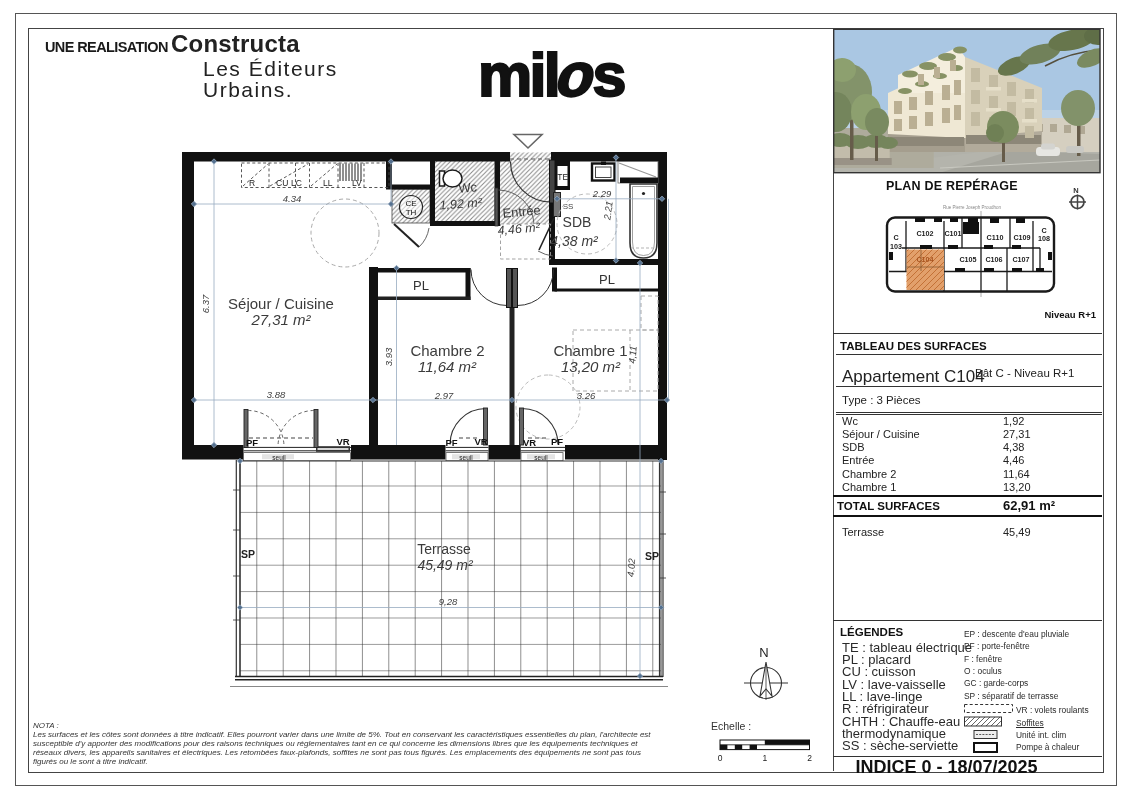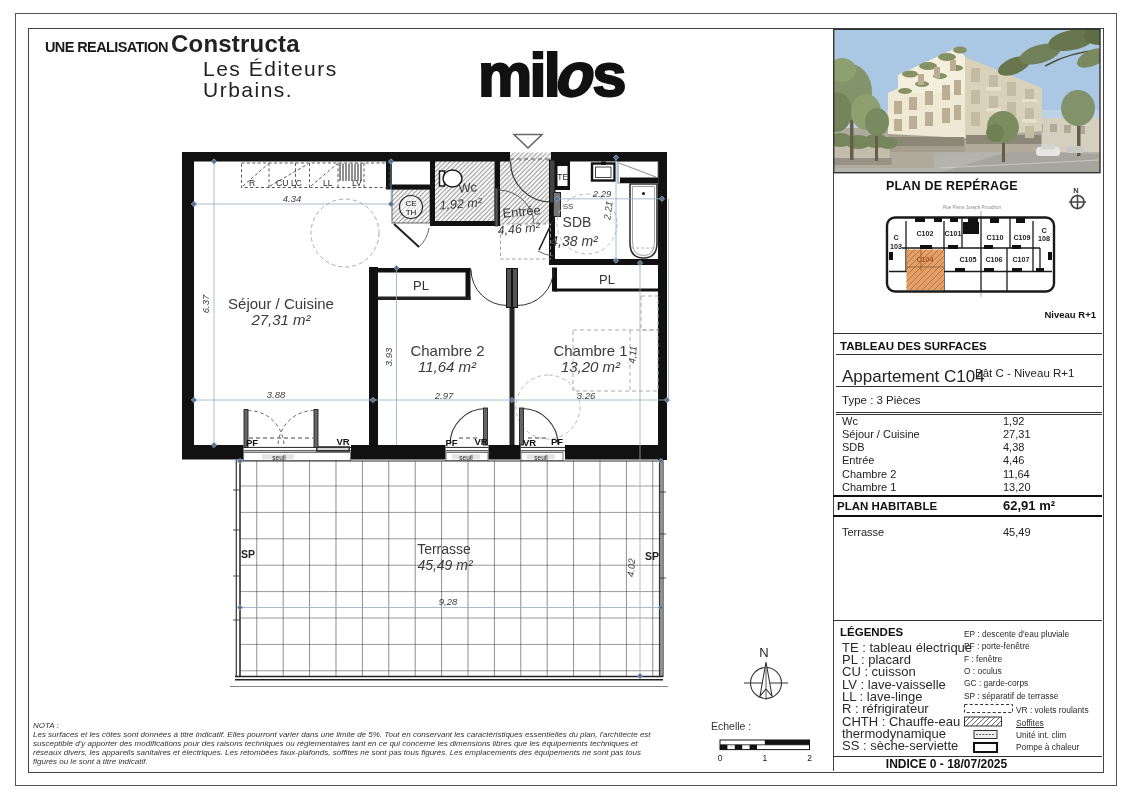--- a/index.html
+++ b/index.html
@@ -588,21 +588,21 @@
 
 <div class="abs" style="left:842px;top:366.5px;font-size:17px;color:#222;">Appartement C104</div>
 <div class="abs" style="left:975px;top:366.5px;font-size:11.5px;color:#222;">Bât C - Niveau R+1</div>
 
 <div class="abs" style="left:842px;top:393.5px;font-size:11.5px;color:#222;">Type : 3 Pièces</div>
 
 <div class="abs" style="left:842px;top:414.5px;font-size:11px;color:#222;line-height:13.25px;">Wc<br>Séjour / Cuisine<br>SDB<br>Entrée<br>Chambre 2<br>Chambre 1</div>
 
 <div class="abs" style="left:1003px;top:414.5px;font-size:11px;color:#222;line-height:13.25px;">1,92<br>27,31<br>4,38<br>4,46<br>11,64<br>13,20</div>
 
-<div class="abs" style="left:837px;top:499.5px;font-size:11.5px;font-weight:bold;color:#111;">PLAN HABITABLE</div>
+<div class="abs" style="left:837px;top:499.5px;font-size:11.5px;font-weight:bold;color:#111;">TOTAL SURFACES</div>
 <div class="abs" style="left:1003px;top:498px;font-size:13px;font-weight:bold;color:#111;">62,91 m²</div>
 
 <div class="abs" style="left:842px;top:526px;font-size:11px;color:#222;">Terrasse</div>
 <div class="abs" style="left:1003px;top:526px;font-size:11px;color:#222;">45,49</div>
 
 <div class="abs" style="left:833px;top:619.5px;width:269px;height:1px;background:#333;"></div>
 <div class="abs" style="left:840px;top:625.5px;font-size:11.5px;font-weight:bold;color:#111;">LÉGENDES</div>
 
 <div class="abs" style="left:842px;top:641.5px;font-size:13px;color:#2a2a2a;line-height:12.35px;">TE : tableau électrique<br>PL : placard<br>CU : cuisson<br>LV : lave-vaisselle<br>LL : lave-linge<br>R : réfrigirateur<br>CHTH : Chauffe-eau<br>thermodynamique<br>SS : sèche-serviette</div>
 
@@ -620,15 +620,15 @@
         <path d="M0,5 L5,0" stroke="#666" stroke-width="1"></path>
       </pattern>
     </defs>
 </svg>
 <div class="abs" style="left:1016px;top:705px;font-size:8.4px;color:#2a2a2a;">VR : volets roulants</div>
 <div class="abs" style="left:1016px;top:717.5px;font-size:8.4px;color:#2a2a2a;text-decoration:underline;">Soffites</div>
 <div class="abs" style="left:1016px;top:730px;font-size:8.4px;color:#2a2a2a;">Unité int. clim</div>
 <div class="abs" style="left:1016px;top:742px;font-size:8.4px;color:#2a2a2a;">Pompe à chaleur</div>
 
 <div class="abs" style="left:833px;top:755.5px;width:269px;height:1px;background:#333;"></div>
-<div class="abs" style="left:833px;top:757px;width:227px;text-align:center;font-size:12px;font-weight:bold;color:#111;">INDICE 0 - 18/07/2025</div>
+<div class="abs" style="left:833px;top:757px;width:227px;text-align:center;font-size:18px;font-weight:bold;color:#111;">INDICE 0 - 18/07/2025</div>
 
 <div class="abs" style="left:33px;top:722px;width:700px;font-size:8px;font-style:italic;color:#333;line-height:1.12;">NOTA :<br>Les surfaces et les côtes sont données à titre indicatif. Elles pourront varier dans une limite de 5%. Tout en conservant les caractéristiques essentielles du plan, l'architecte est<br>susceptible d'y apporter des modifications pour des raisons techniques ou réglementaires tant en ce qui concerne les dimensions libres que les équipements techniques et<br>réseaux divers, les appareils sanitaires et électriques. Les retombées faux-plafonds, soffites ne sont pas tous figurés. Les emplacements des équipements ne sont pas tous<br>figurés ou le sont à titre indicatif.</div>
 
 </body></html>

